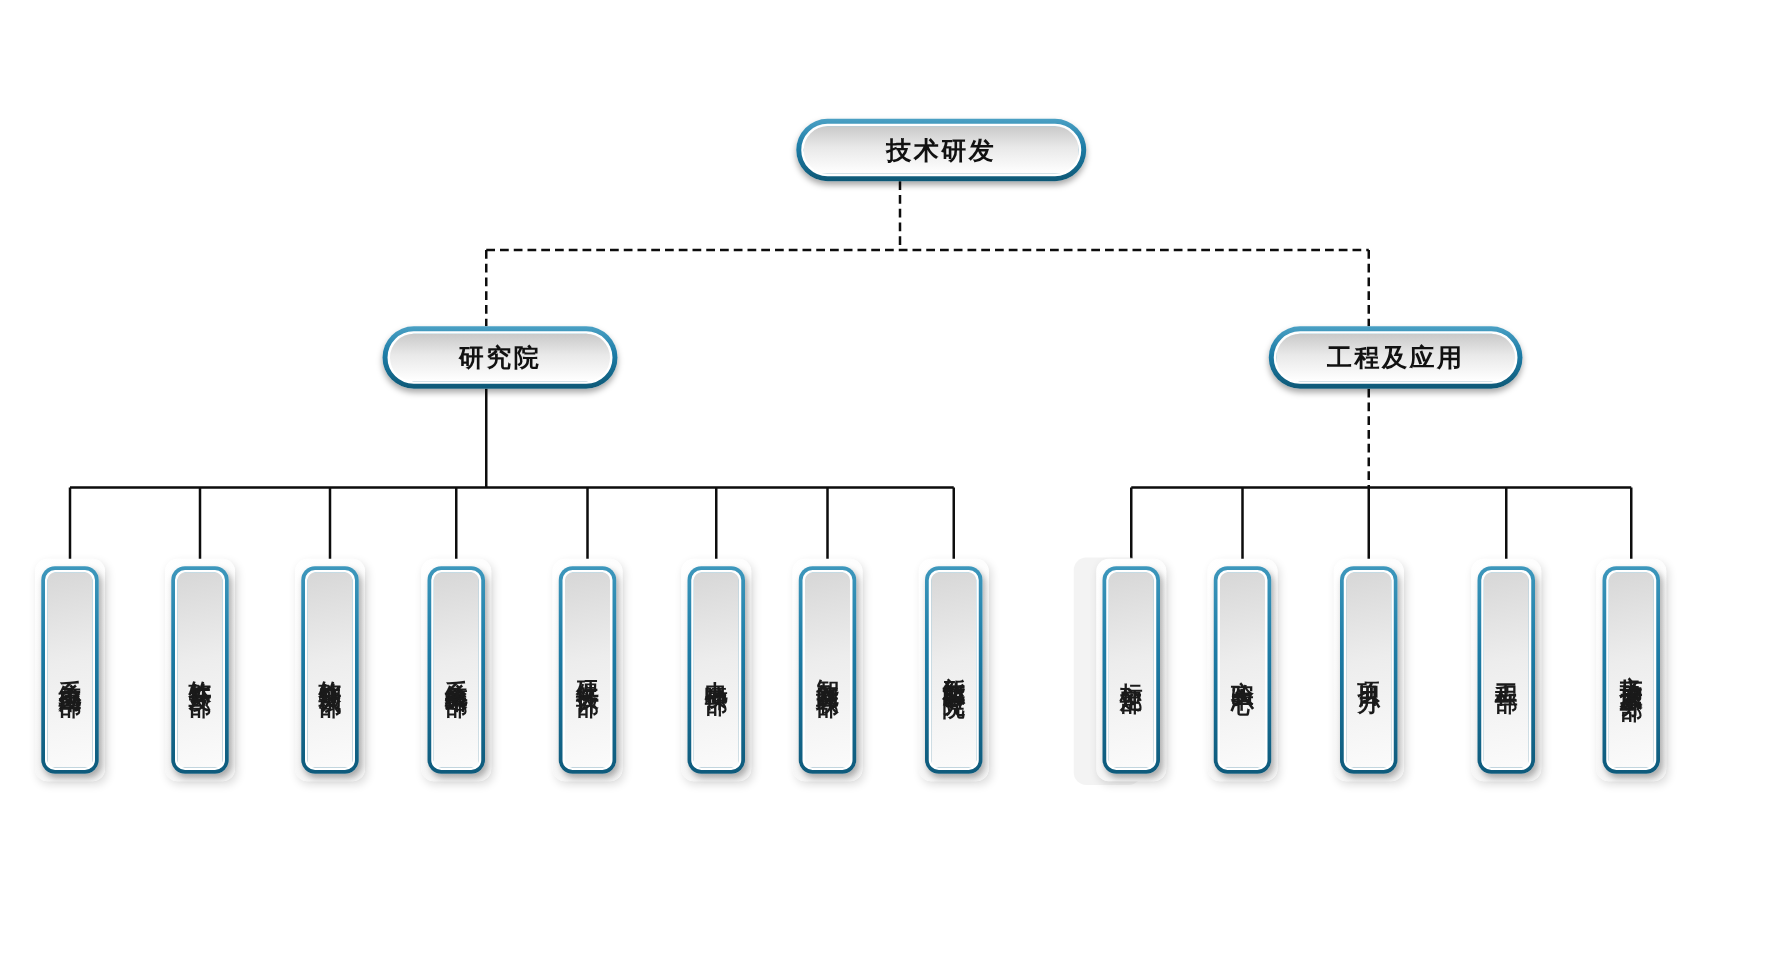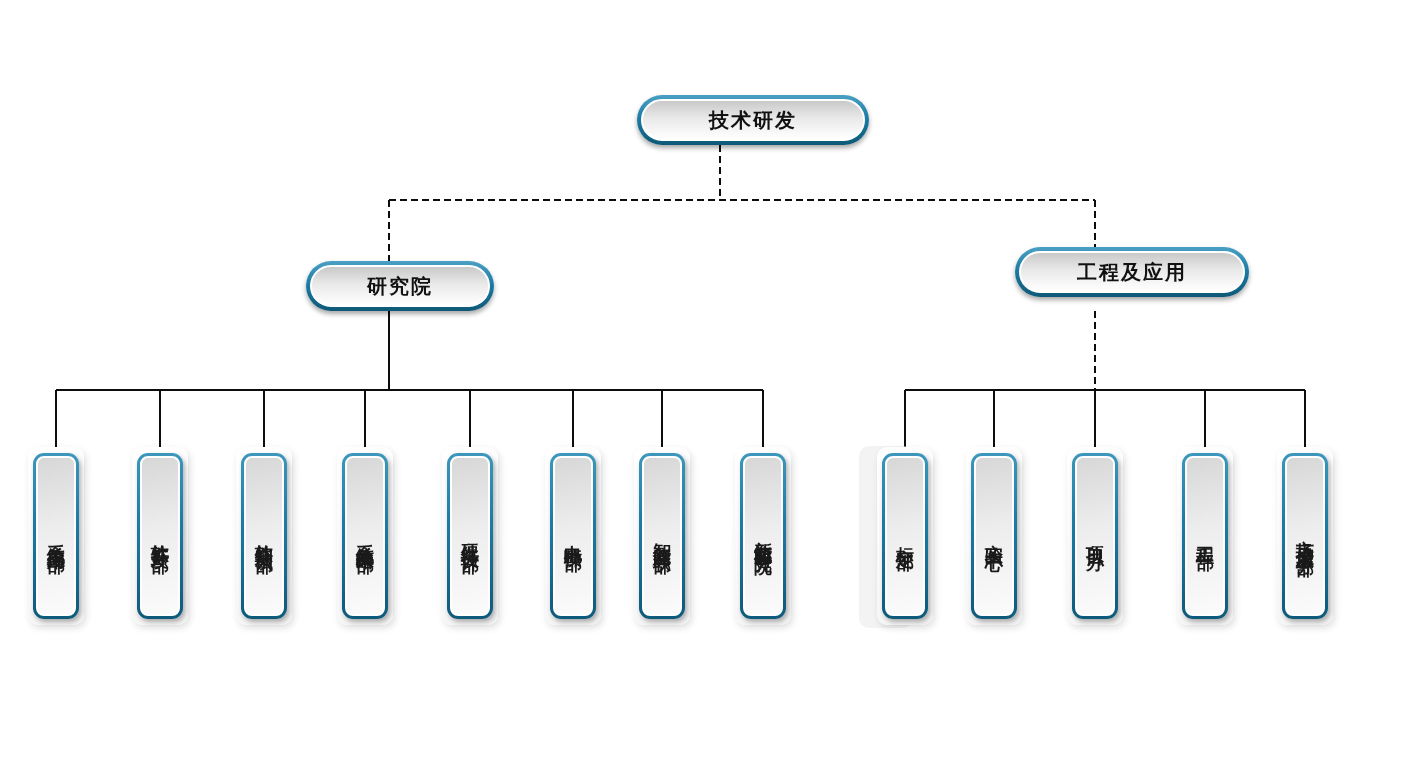--- a/index.html
+++ b/index.html
@@ -93,21 +93,21 @@
 
   <div class="ghost"></div>
 
   <div class="pill" style="left:604px;top:95px;width:232px;">
     <div class="pill-inner">技术研发</div>
   </div>
 
   <div class="pill" style="left:273px;top:261px;width:188px;">
     <div class="pill-inner">研究院</div>
   </div>
-  <div class="pill" style="left:982px;top:247px;width:234px;">
+  <div class="pill" style="left:982px;top:261px;width:203px;">
     <div class="pill-inner">工程及应用</div>
   </div>
 
   <div class="leaf-frame" style="left:28px;">
     <div class="leaf">
       <div class="leaf-inner">系统应用部</div>
     </div>
   </div>
   <div class="leaf-frame" style="left:132px;">
     <div class="leaf">

